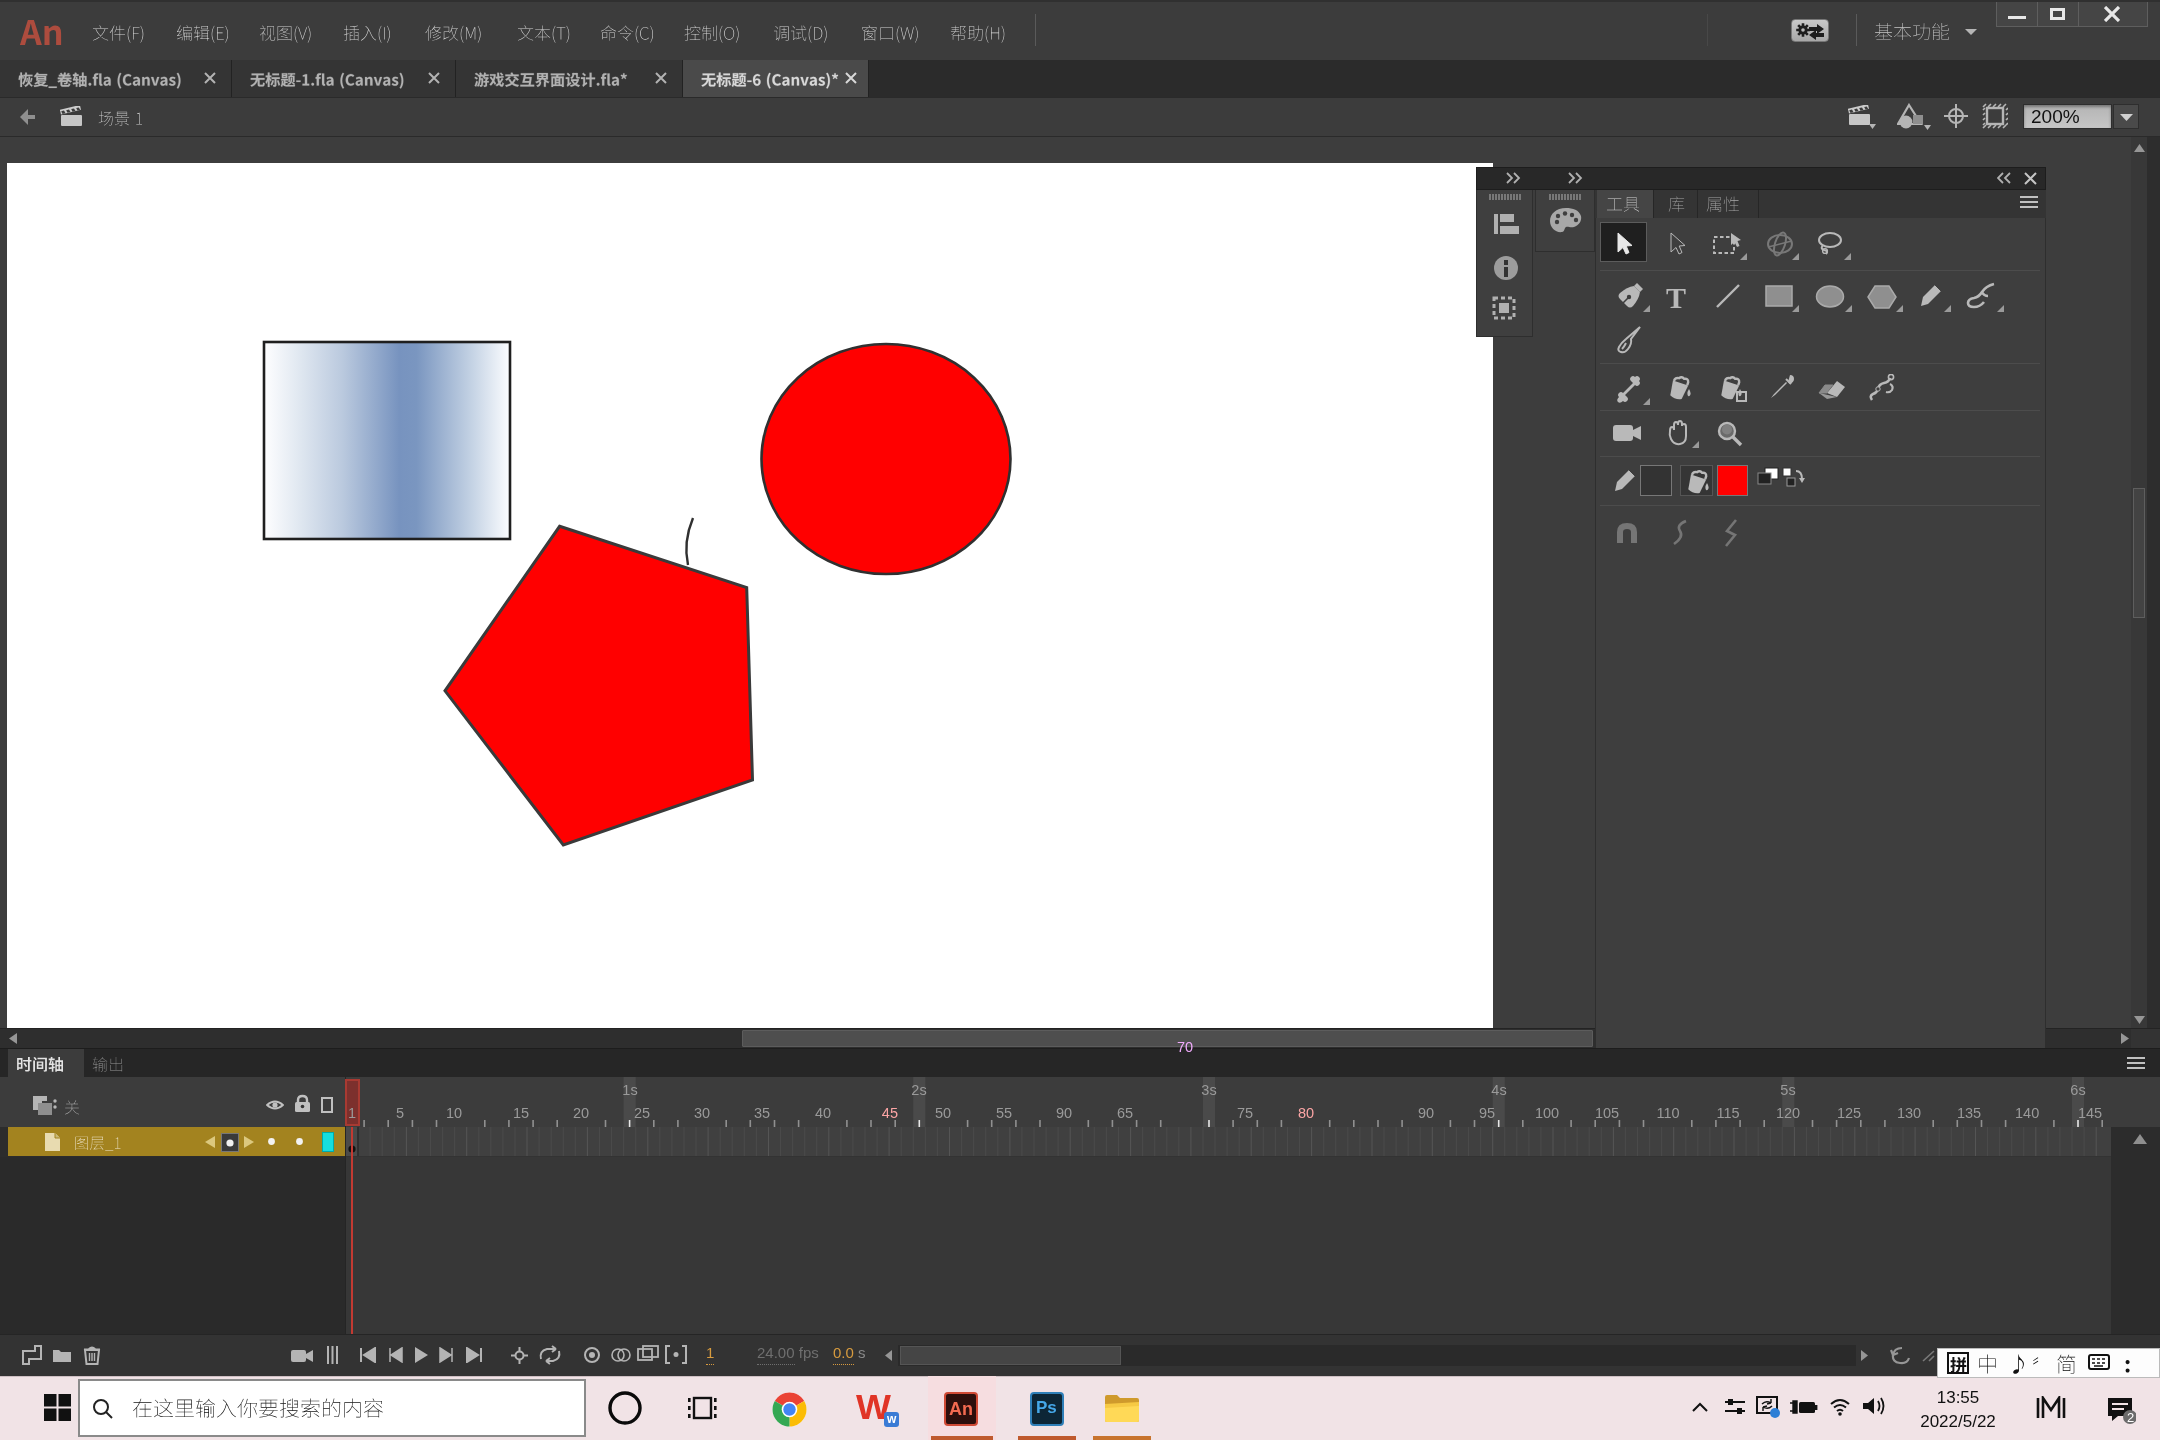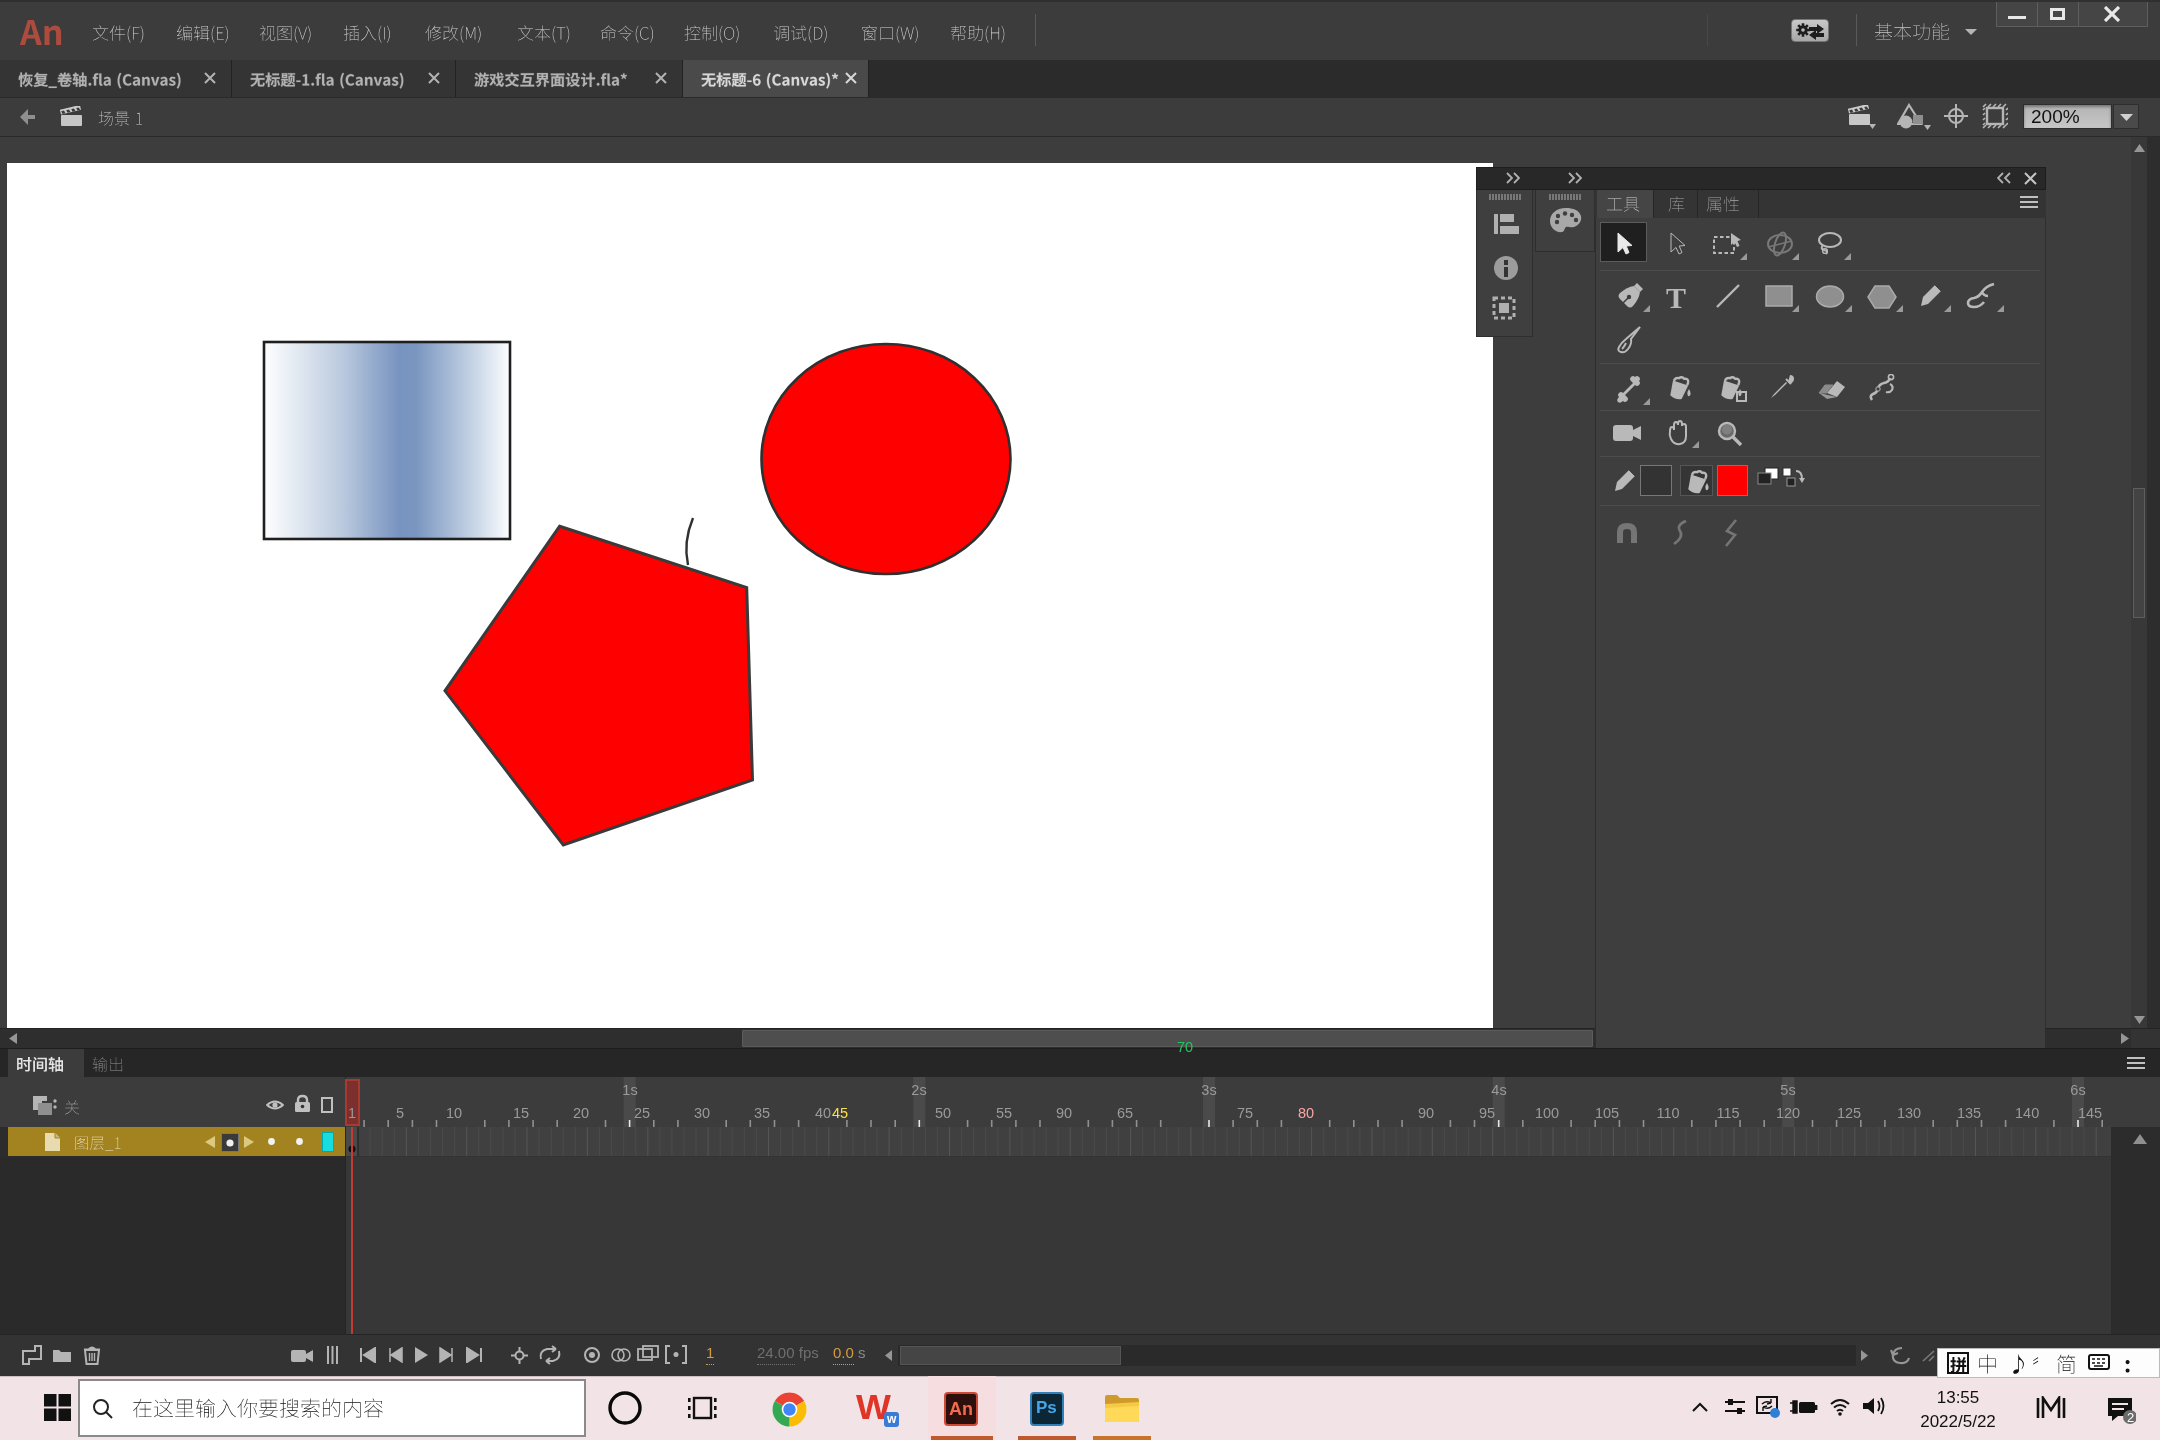--- a/index.html
+++ b/index.html
@@ -589,26 +589,26 @@
 <div style="position:absolute;left:345px;top:1079px;width:15px;height:47px;background:rgba(150,45,40,.72);border:2px solid #a83a32"></div>
 <div style="position:absolute;left:337px;top:1105px;width:30px;text-align:center;font:14.5px 'Liberation Sans';color:#9a9a9a">1</div>
 <div style="position:absolute;left:385px;top:1105px;width:30px;text-align:center;font:14.5px 'Liberation Sans';color:#9a9a9a">5</div>
 <div style="position:absolute;left:446px;top:1105px;width:30px;text-align:left;font:14.5px 'Liberation Sans';color:#9a9a9a">10</div>
 <div style="position:absolute;left:506px;top:1105px;width:30px;text-align:center;font:14.5px 'Liberation Sans';color:#9a9a9a">15</div>
 <div style="position:absolute;left:566px;top:1105px;width:30px;text-align:center;font:14.5px 'Liberation Sans';color:#9a9a9a">20</div>
 <div style="position:absolute;left:627px;top:1105px;width:30px;text-align:center;font:14.5px 'Liberation Sans';color:#9a9a9a">25</div>
 <div style="position:absolute;left:687px;top:1105px;width:30px;text-align:center;font:14.5px 'Liberation Sans';color:#9a9a9a">30</div>
 <div style="position:absolute;left:747px;top:1105px;width:30px;text-align:center;font:14.5px 'Liberation Sans';color:#9a9a9a">35</div>
 <div style="position:absolute;left:808px;top:1105px;width:30px;text-align:center;font:14.5px 'Liberation Sans';color:#9a9a9a">40</div>
-<div style="position:absolute;left:832px;top:1105px;width:30px;text-align:left;font:14.5px 'Liberation Sans';color:#fde047">45</div>
+<div style="position:absolute;left:868px;top:1105px;width:30px;text-align:right;font:14.5px 'Liberation Sans';color:#fca5a5">45</div>
 <div style="position:absolute;left:928px;top:1105px;width:30px;text-align:center;font:14.5px 'Liberation Sans';color:#9a9a9a">50</div>
 <div style="position:absolute;left:989px;top:1105px;width:30px;text-align:center;font:14.5px 'Liberation Sans';color:#9a9a9a">55</div>
 <div style="position:absolute;left:1049px;top:1105px;width:30px;text-align:center;font:14.5px 'Liberation Sans';color:#9a9a9a">90</div>
 <div style="position:absolute;left:1110px;top:1105px;width:30px;text-align:center;font:14.5px 'Liberation Sans';color:#9a9a9a">65</div>
-<div style="position:absolute;left:1170px;top:1039px;width:30px;text-align:center;font:14.5px 'Liberation Sans';color:#22c55e">70</div>
+<div style="position:absolute;left:1170px;top:1039px;width:30px;text-align:center;font:14.5px 'Liberation Sans';color:#f0abfc">70</div>
 <div style="position:absolute;left:1230px;top:1105px;width:30px;text-align:center;font:14.5px 'Liberation Sans';color:#9a9a9a">75</div>
 <div style="position:absolute;left:1291px;top:1105px;width:30px;text-align:center;font:14.5px 'Liberation Sans';color:#fca5a5">80</div>
 <div style="position:absolute;left:1351px;top:1136px;width:30px;text-align:center;font:14.5px 'Liberation Sans';color:#84cc16">85</div>
 <div style="position:absolute;left:1411px;top:1105px;width:30px;text-align:center;font:14.5px 'Liberation Sans';color:#9a9a9a">90</div>
 <div style="position:absolute;left:1472px;top:1105px;width:30px;text-align:center;font:14.5px 'Liberation Sans';color:#9a9a9a">95</div>
 <div style="position:absolute;left:1532px;top:1105px;width:30px;text-align:center;font:14.5px 'Liberation Sans';color:#9a9a9a">100</div>
 <div style="position:absolute;left:1592px;top:1105px;width:30px;text-align:center;font:14.5px 'Liberation Sans';color:#9a9a9a">105</div>
 <div style="position:absolute;left:1653px;top:1105px;width:30px;text-align:center;font:14.5px 'Liberation Sans';color:#9a9a9a">110</div>
 <div style="position:absolute;left:1713px;top:1105px;width:30px;text-align:center;font:14.5px 'Liberation Sans';color:#9a9a9a">115</div>
 <div style="position:absolute;left:1773px;top:1105px;width:30px;text-align:center;font:14.5px 'Liberation Sans';color:#9a9a9a">120</div>

